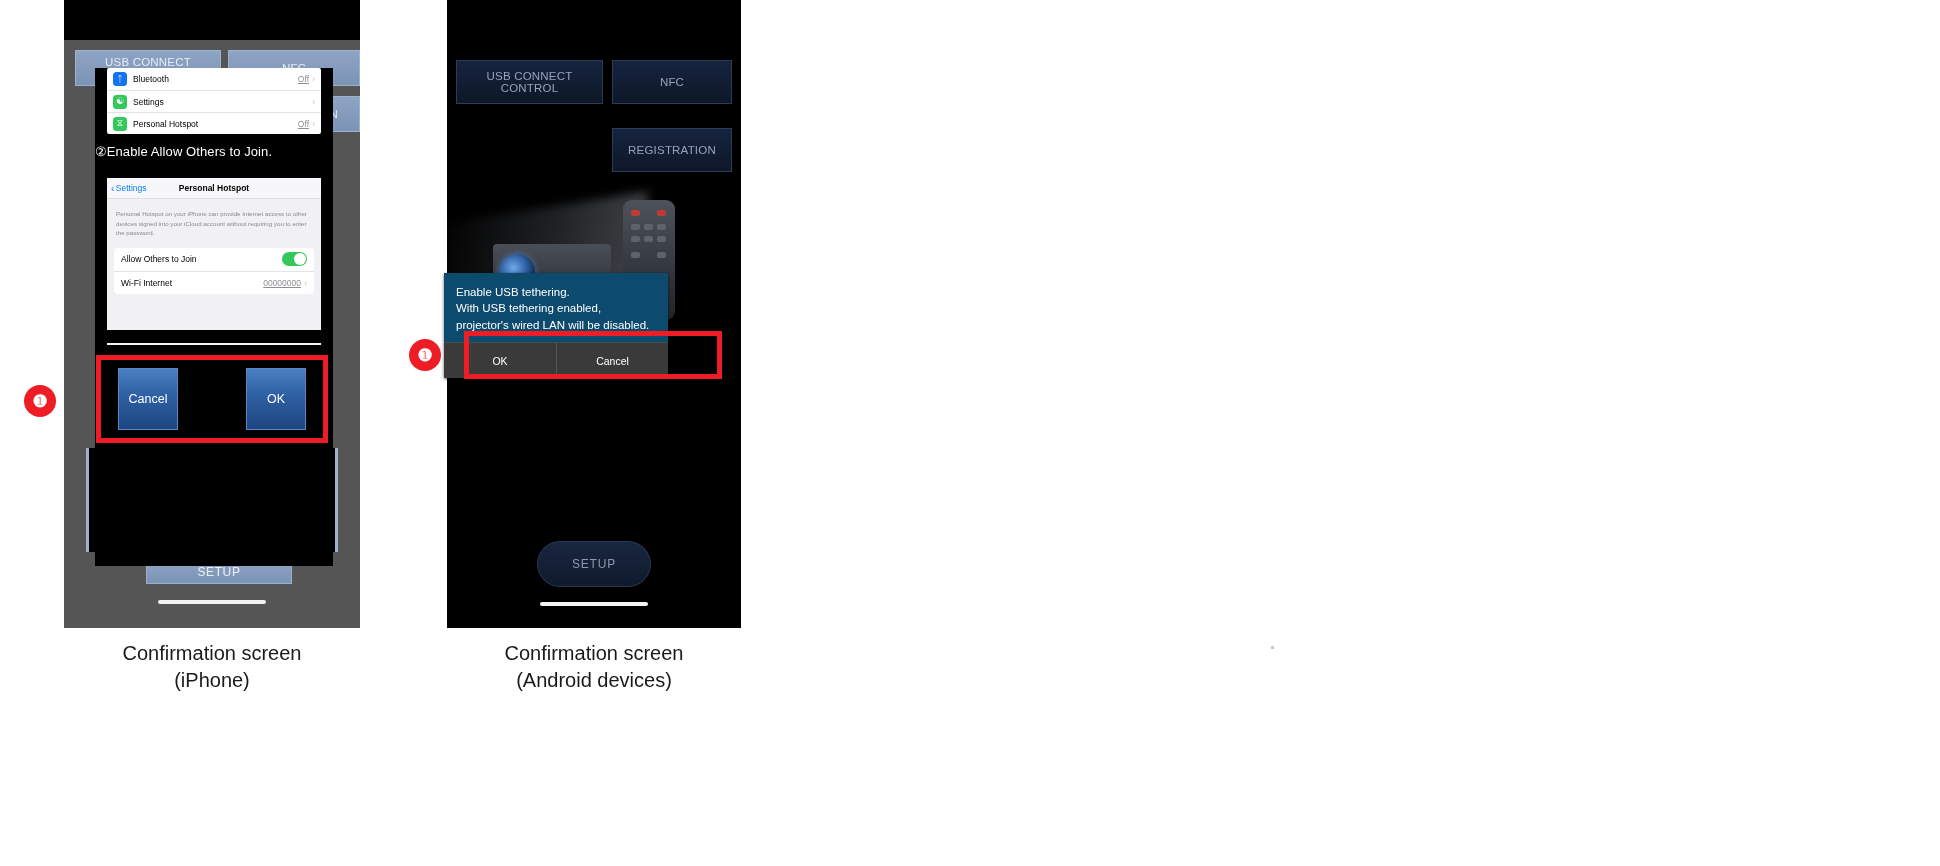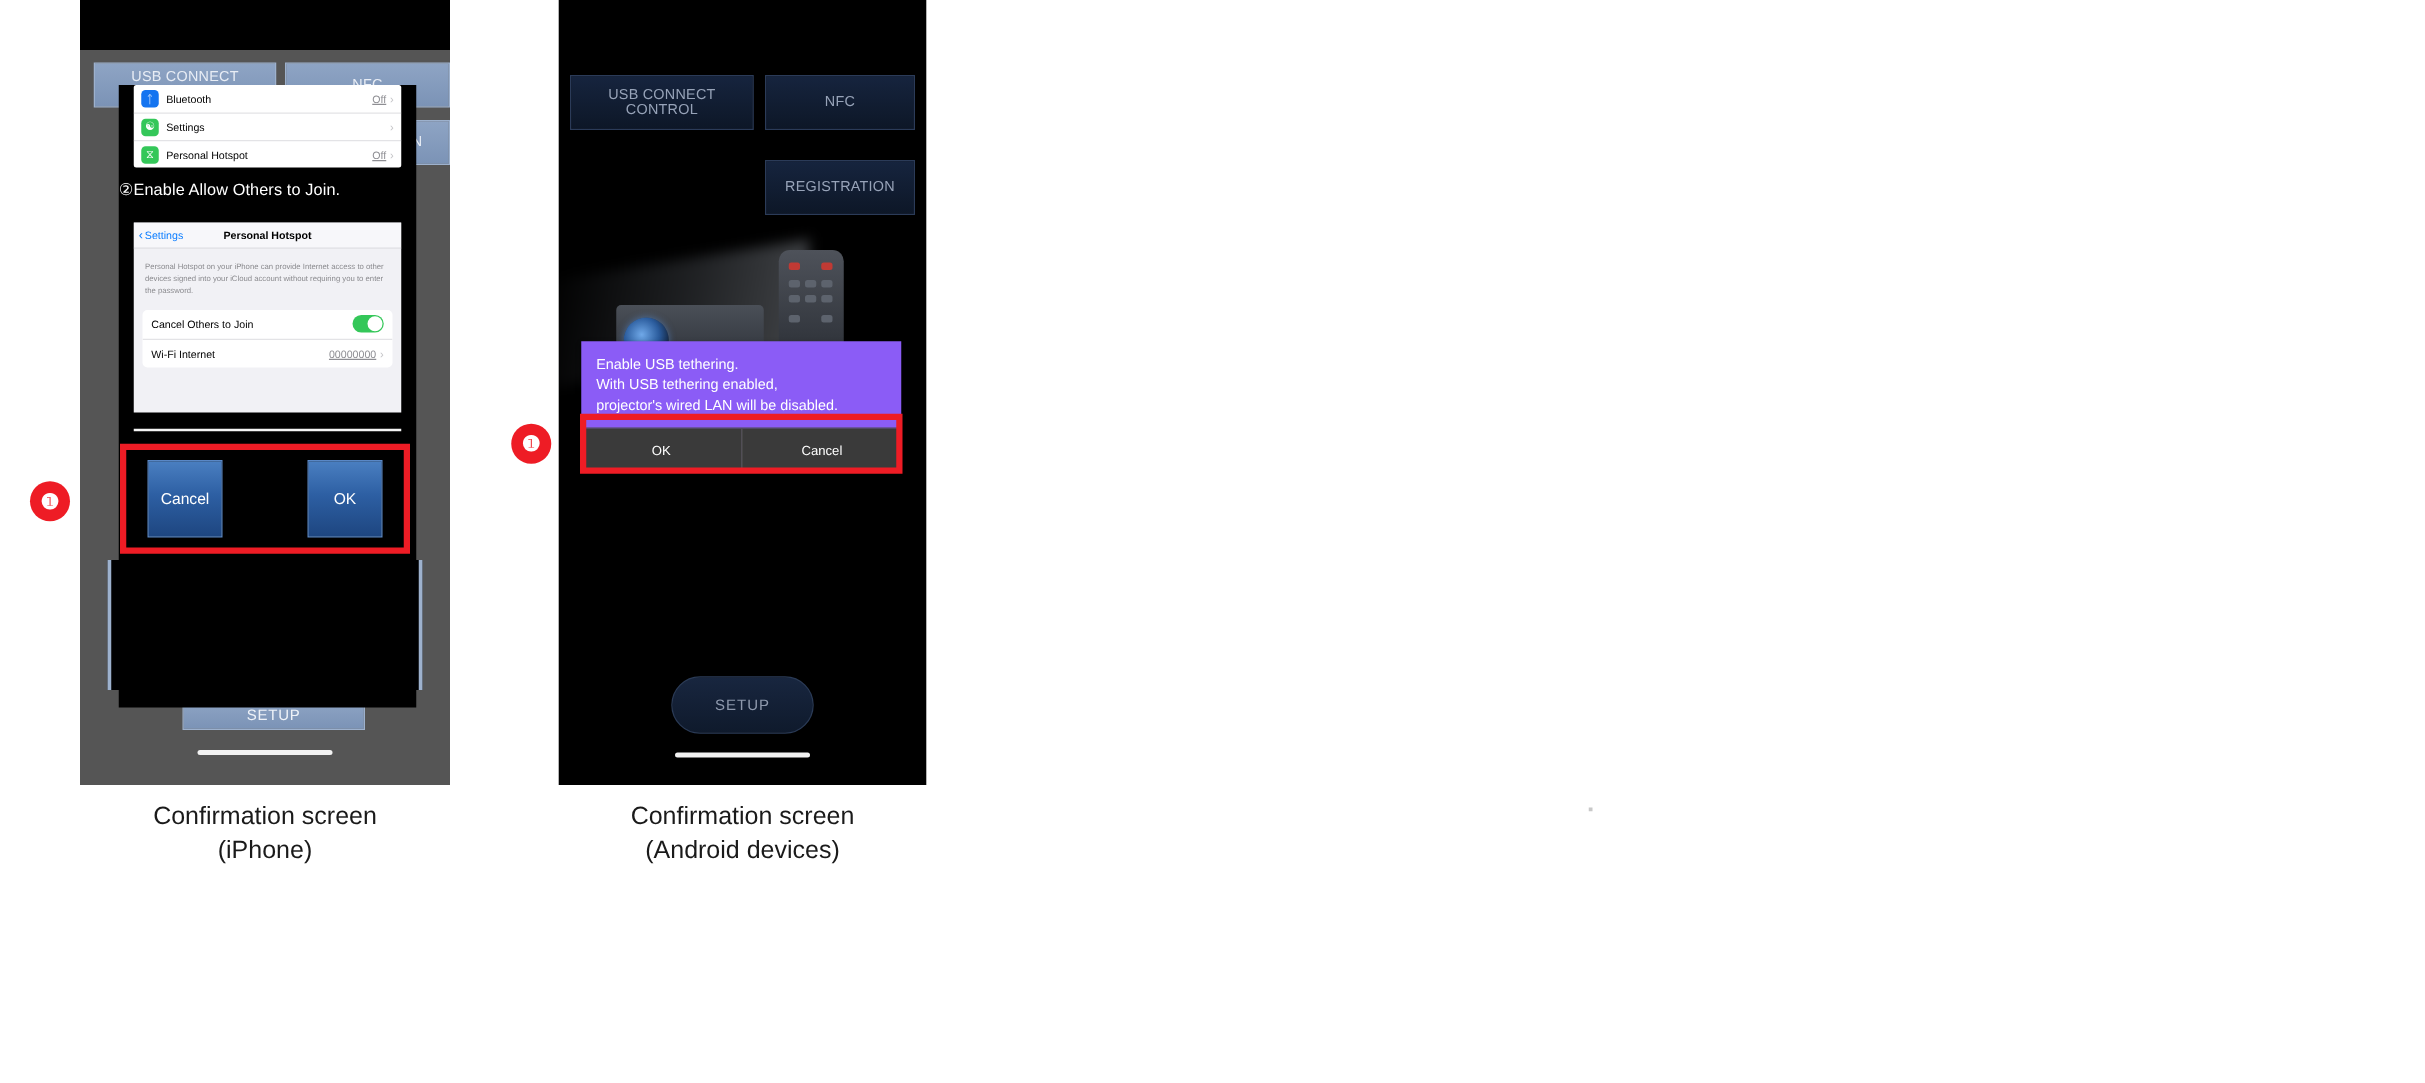--- a/index.html
+++ b/index.html
@@ -212,22 +212,22 @@
     display:flex; align-items:center; justify-content:center;
     background: linear-gradient(180deg,#4a7fc1 0%, #2d5fa3 45%, #1e4680 100%);
     border:1px solid #5a88c6;
     color:#ffffff; font-size: 12.5px;
   }
   #iph-btn-cancel { left: 118px; top: 368px; width: 60px; height: 62px; }
   #iph-btn-ok     { left: 246px; top: 368px; width: 60px; height: 62px; }
 
   
   #android-dialog {
-    position:absolute; left: 465px; top: 273px; width: 256px; height: 105px;
-    background: #8b5cf6;
+    position:absolute; left: 444px; top: 273px; width: 224px; height: 105px;
+    background: #0c4a6e;
     box-shadow: 0 1px 3px rgba(0,0,0,.6);
   }
   #android-dialog-text {
     padding: 11px 12px 0 12px;
     color:#ffffff; font-size: 11.5px; line-height: 1.42;
     white-space: pre-line;
   }
   #android-dialog-buttons {
     position:absolute; left:0; right:0; bottom:0; height: 36px;
     display:flex; border-top:1px solid #4a4a4a;
@@ -319,21 +319,21 @@
           <div id="ios-nav">
             <span class="back">
               <span class="chev">‹</span>
               <span>Settings</span>
             </span>
             <span class="title">Personal Hotspot</span>
           </div>
           <div id="ios-desc">Personal Hotspot on your iPhone can provide Internet access to other devices signed into your iCloud account without requiring you to enter the password.</div>
           <div id="ios-list">
             <div class="ios-row">
-              <span class="ios-row-label">Cancel Others to Join</span>
+              <span class="ios-row-label">Allow Others to Join</span>
               <span class="toggle">
                   <span class="knob"></span>
                 </span>
             </div>
             <div class="ios-row">
               <span class="ios-row-label">Wi-Fi Internet</span>
               <span class="ios-row-value">00000000</span>
               <span class="ios-chev">›</span>
             </div>
           </div>

